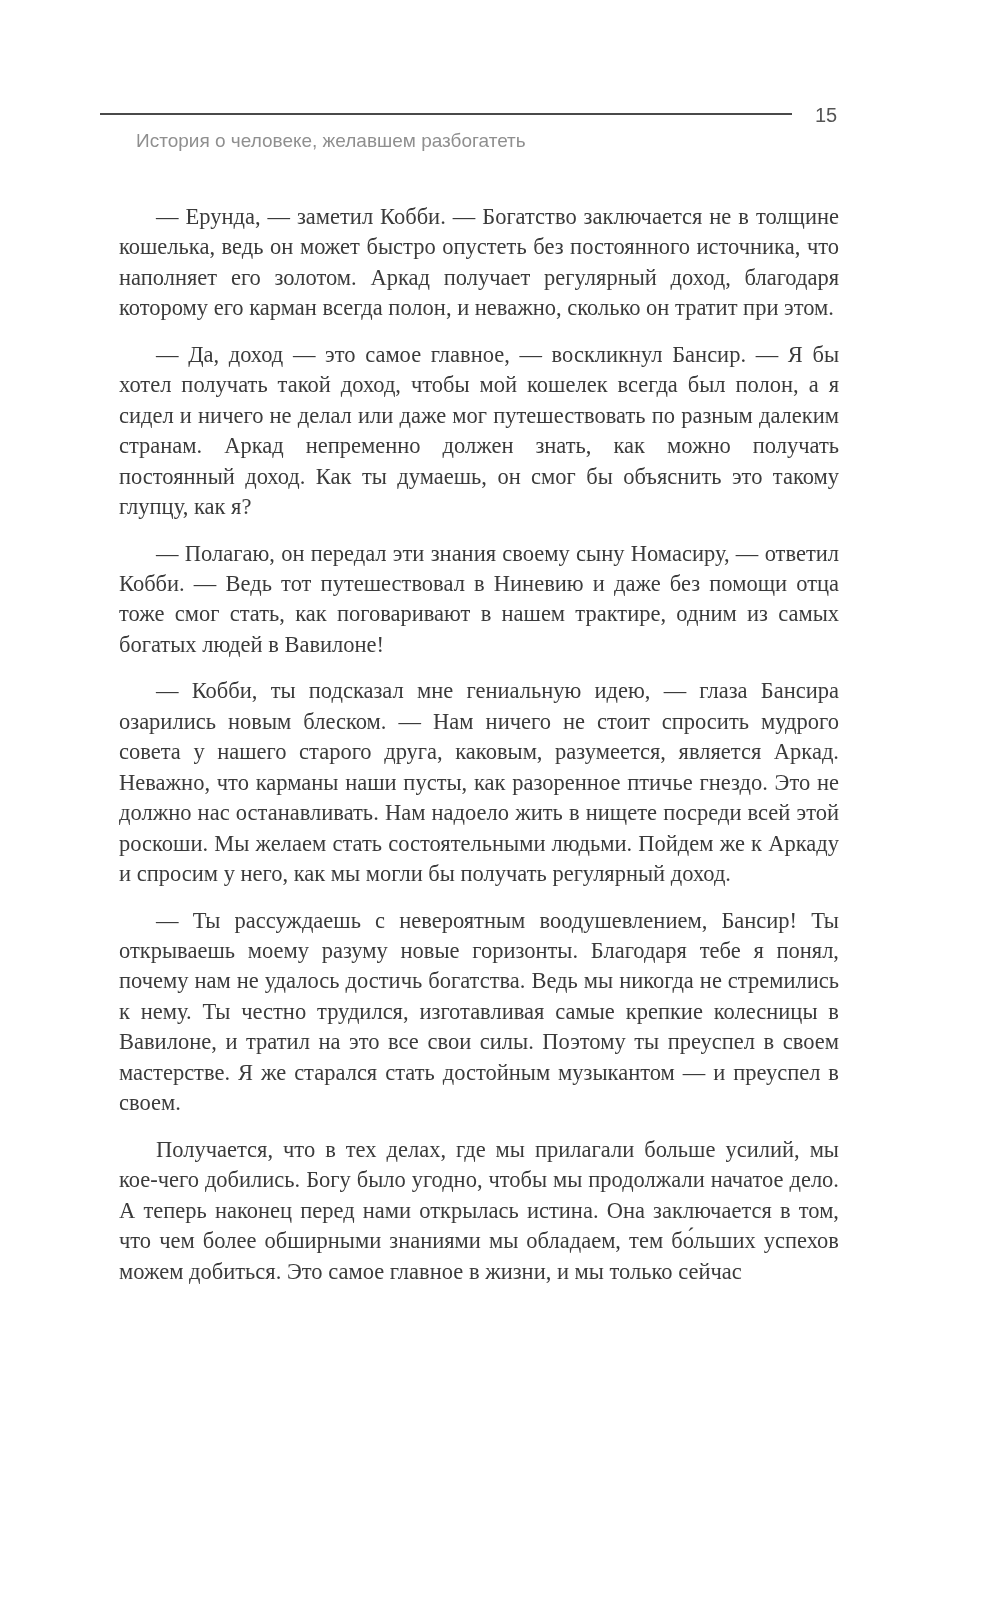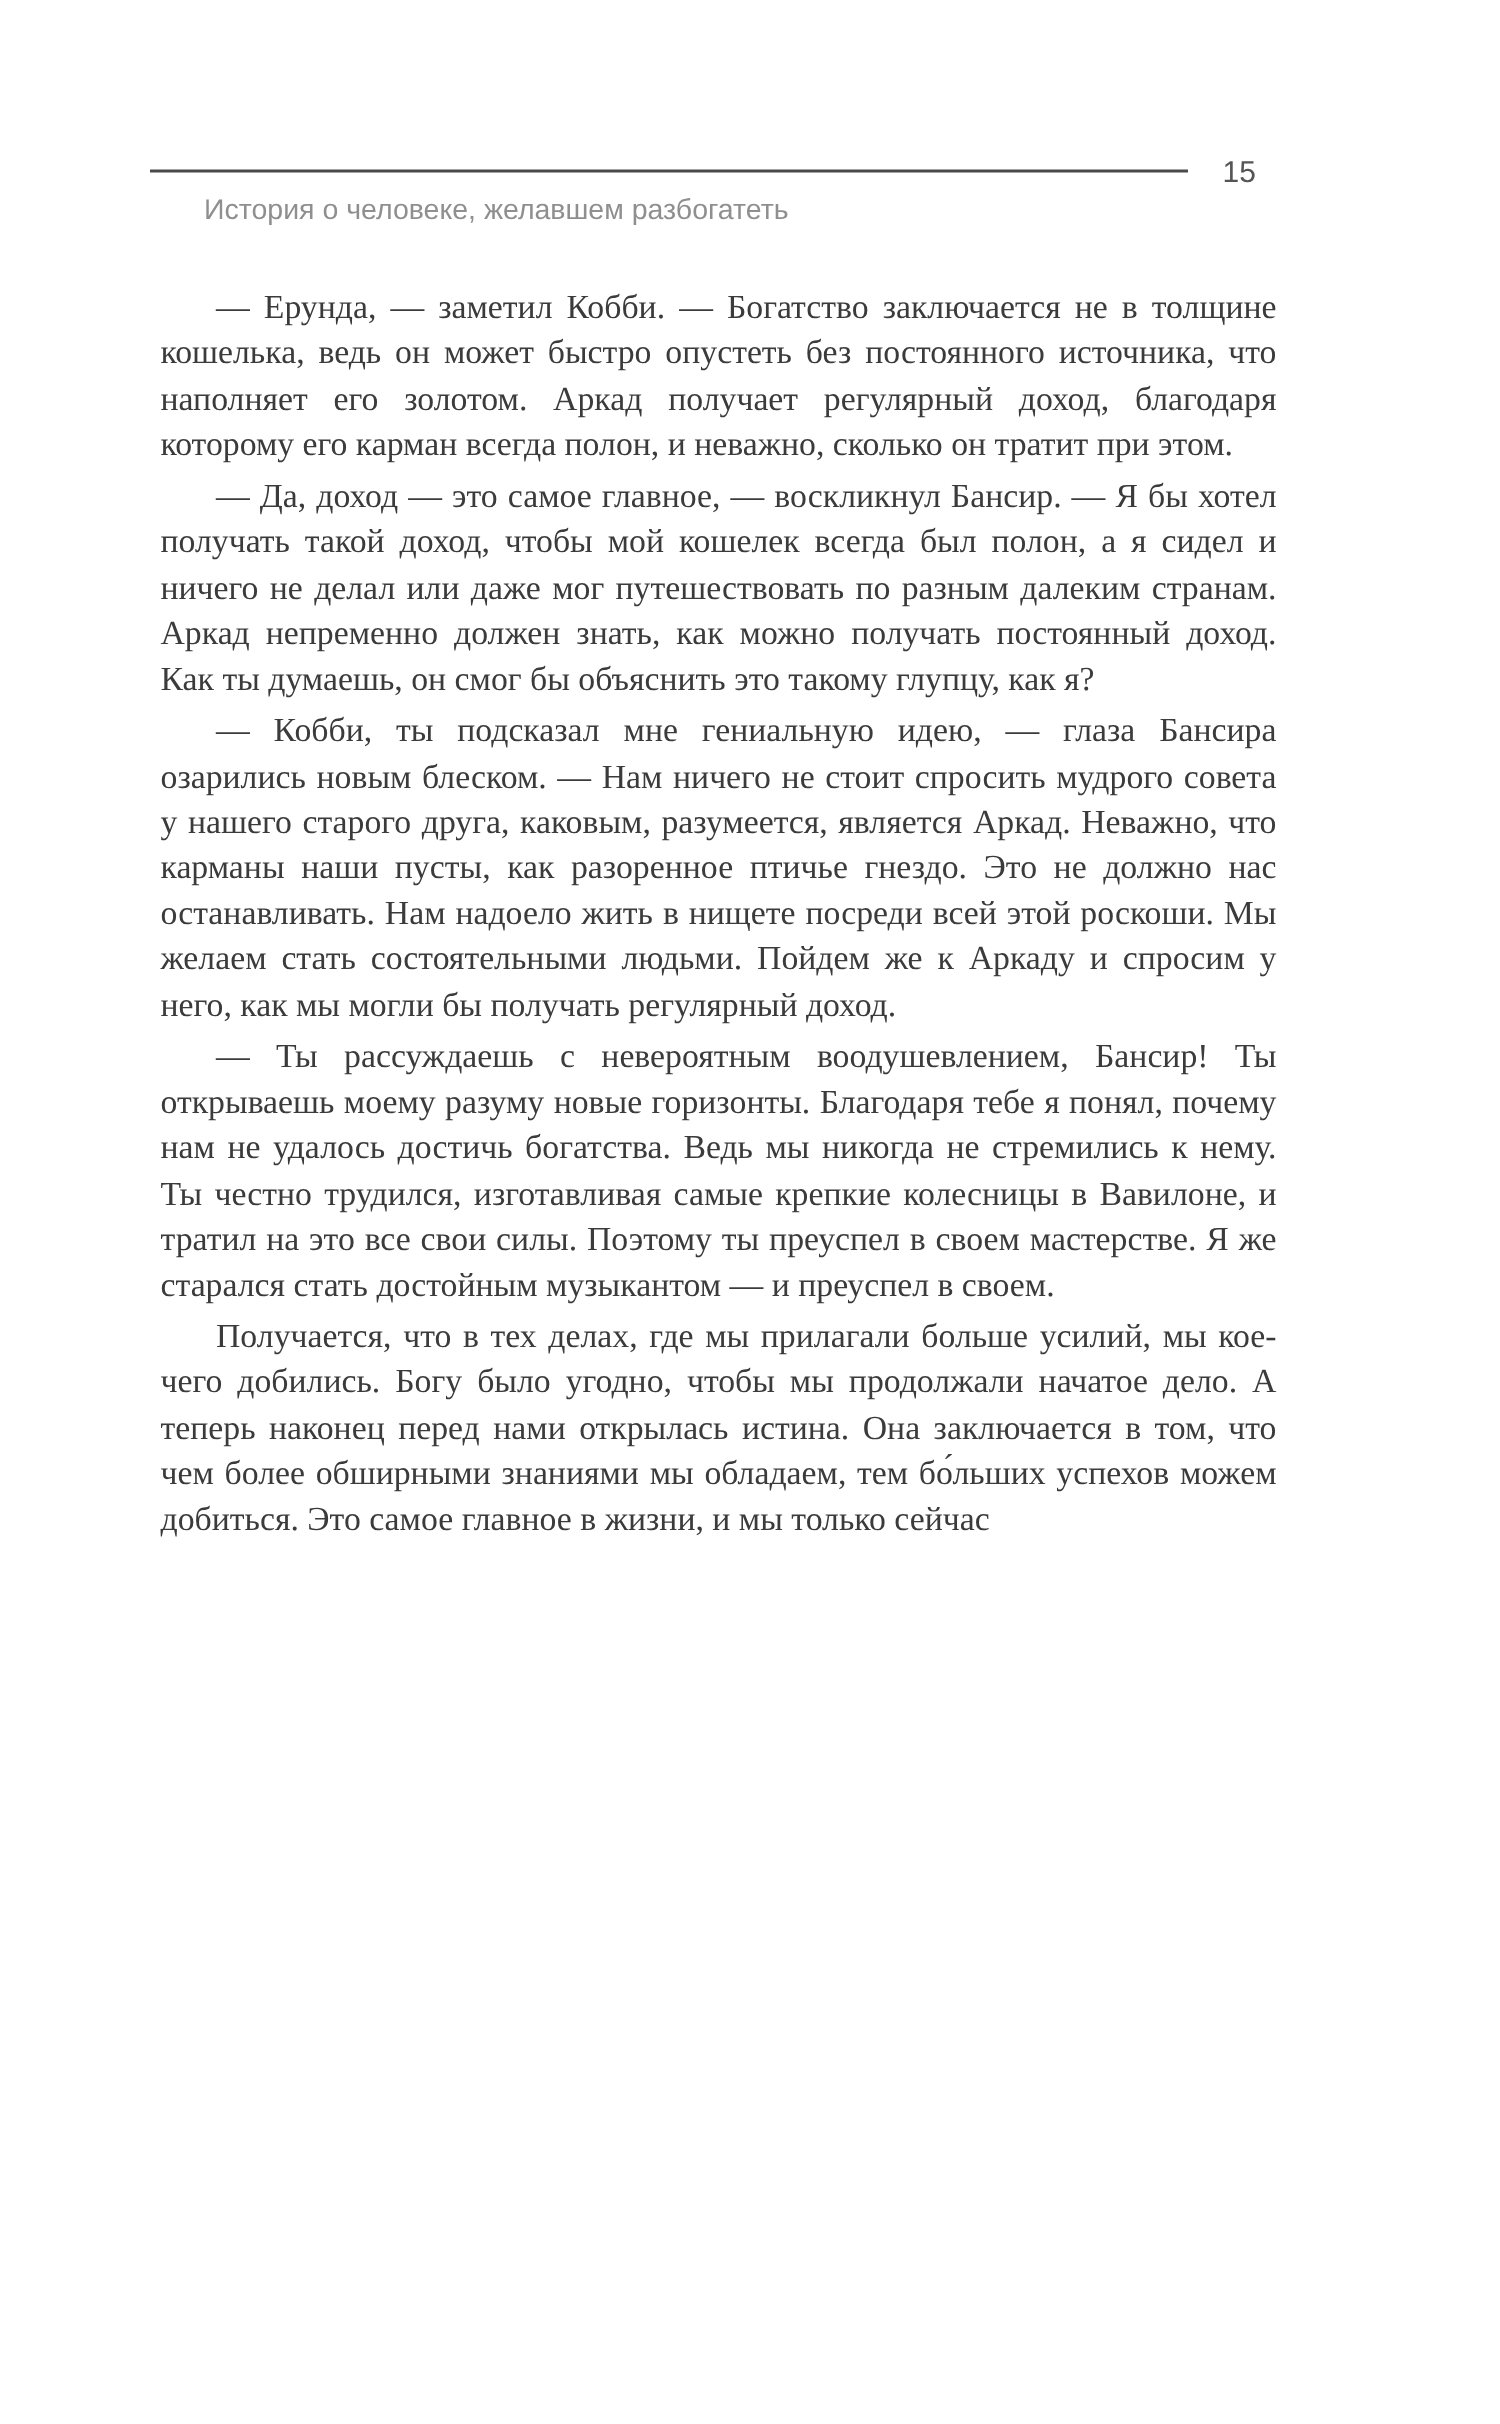--- a/index.html
+++ b/index.html
@@ -48,32 +48,33 @@
     top: 186px;
     left: 103px;
     width: 752px;
     font-family: "Liberation Serif", "DejaVu Serif", serif;
     font-size: 22.5px;
     line-height: 30.45px;
     color: #3b3b3b;
     text-align: justify;
   }
   .page-body p.para {
-    margin: 4px;
+    margin: 16px;
     padding: 0;
     text-indent: 37px;
   }
 </style>
 </head>
 <body>
 
 <div class="page">
   <div class="top-rule"></div>
   <div class="page-number">15</div>
   <div class="running-header">История о человеке, желавшем разбогатеть</div>
   <div class="page-body">
       <p class="para">— Ерунда, — заметил Кобби. — Богатство заключается не в толщине кошелька, ведь он может быстро опустеть без постоянного источника, что наполняет его золотом. Аркад получает регулярный доход, благодаря которому его карман всегда полон, и неважно, сколько он тратит при этом.</p>
       <p class="para">— Да, доход — это самое главное, — воскликнул Бансир. — Я бы хотел получать такой доход, чтобы мой кошелек всегда был полон, а я сидел и ничего не делал или даже мог путешествовать по разным далеким странам. Аркад непременно должен знать, как можно получать постоянный доход. Как ты думаешь, он смог бы объяснить это такому глупцу, как я?</p>
+      <p class="para">— Полагаю, он передал эти знания своему сыну Номасиру, — ответил Кобби. — Ведь тот путешествовал в Ниневию и даже без помощи отца тоже смог стать, как поговаривают в нашем трактире, одним из самых богатых людей в Вавилоне!</p>
       <p class="para">— Кобби, ты подсказал мне гениальную идею, — глаза Бансира озарились новым блеском. — Нам ничего не стоит спросить мудрого совета у нашего старого друга, каковым, разумеется, является Аркад. Неважно, что карманы наши пусты, как разоренное птичье гнездо. Это не должно нас останавливать. Нам надоело жить в нищете посреди всей этой роскоши. Мы желаем стать состоятельными людьми. Пойдем же к Аркаду и спросим у него, как мы могли бы получать регулярный доход.</p>
       <p class="para">— Ты рассуждаешь с невероятным воодушевлением, Бансир! Ты открываешь моему разуму новые горизонты. Благодаря тебе я понял, почему нам не удалось достичь богатства. Ведь мы никогда не стремились к нему. Ты честно трудился, изготавливая самые крепкие колесницы в Вавилоне, и тратил на это все свои силы. Поэтому ты преуспел в своем мастерстве. Я же старался стать достойным музыкантом — и преуспел в своем.</p>
       <p class="para">Получается, что в тех делах, где мы прилагали больше усилий, мы кое-чего добились. Богу было угодно, чтобы мы продолжали начатое дело. А теперь наконец перед нами открылась истина. Она заключается в том, что чем более обширными знаниями мы обладаем, тем бо́льших успехов можем добиться. Это самое главное в жизни, и мы только сейчас</p>
     </div>
 </div>
 
 </body></html>

